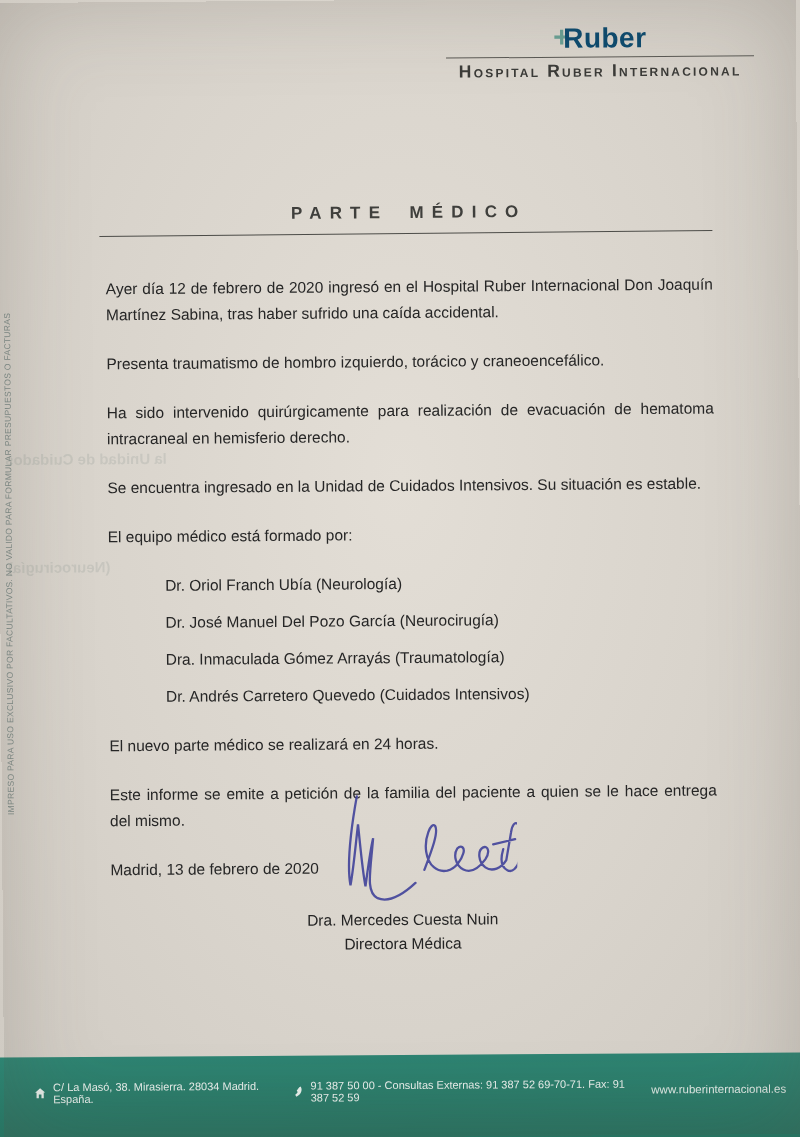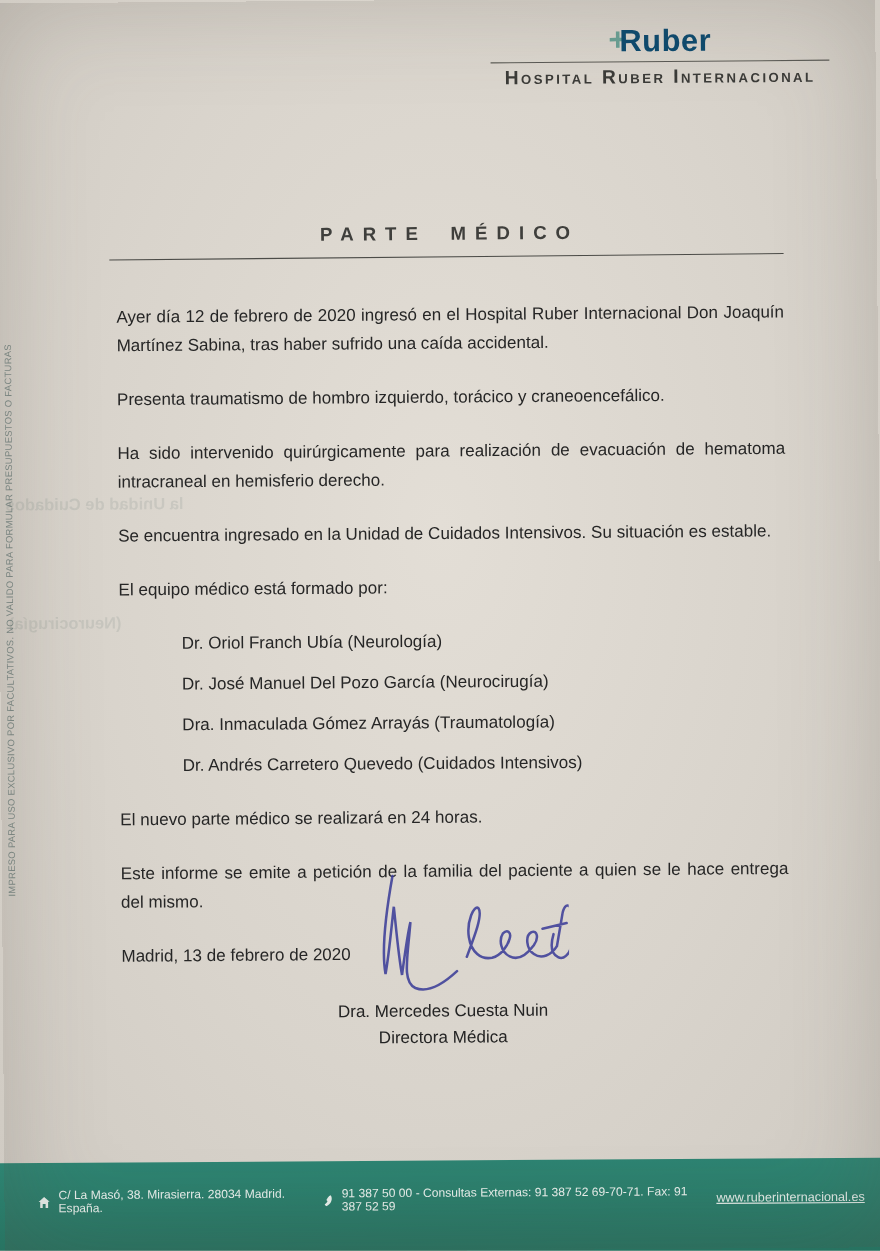--- a/index.html
+++ b/index.html
@@ -60,21 +60,21 @@
   .footer{
     position:absolute;left:-12px;right:-12px;bottom:-14px;height:96px;
     background:linear-gradient(180deg,#2f постits 0%,#2b8070 0%,#27745f 100%);
     background:linear-gradient(180deg,#2e8472 0%,#26705e 100%);
     transform:rotate(.1deg);
     color:#e7eeea;
   }
   .footer-row{display:flex;align-items:center;gap:7px;padding:24px 30px 0 42px;font-size:11px;}
   .footer-row .addr{margin-right:10px;}
   .footer-row .spacer{flex:1;}
-  .footer-row .site{font-size:11.5px;color:#dfe9e4;text-decoration:underline;}
+  .footer-row .site{font-size:11.5px;color:#dfe9e4;}
   .f-icon{flex:0 0 auto;display:inline-flex;}
 </style>
 </head>
 <body>
 
 <div id="paper">
 
   <div class="header">
     <span class="logo-line">
       <span class="logo-plus">+</span><span class="logo-text">Ruber</span>

